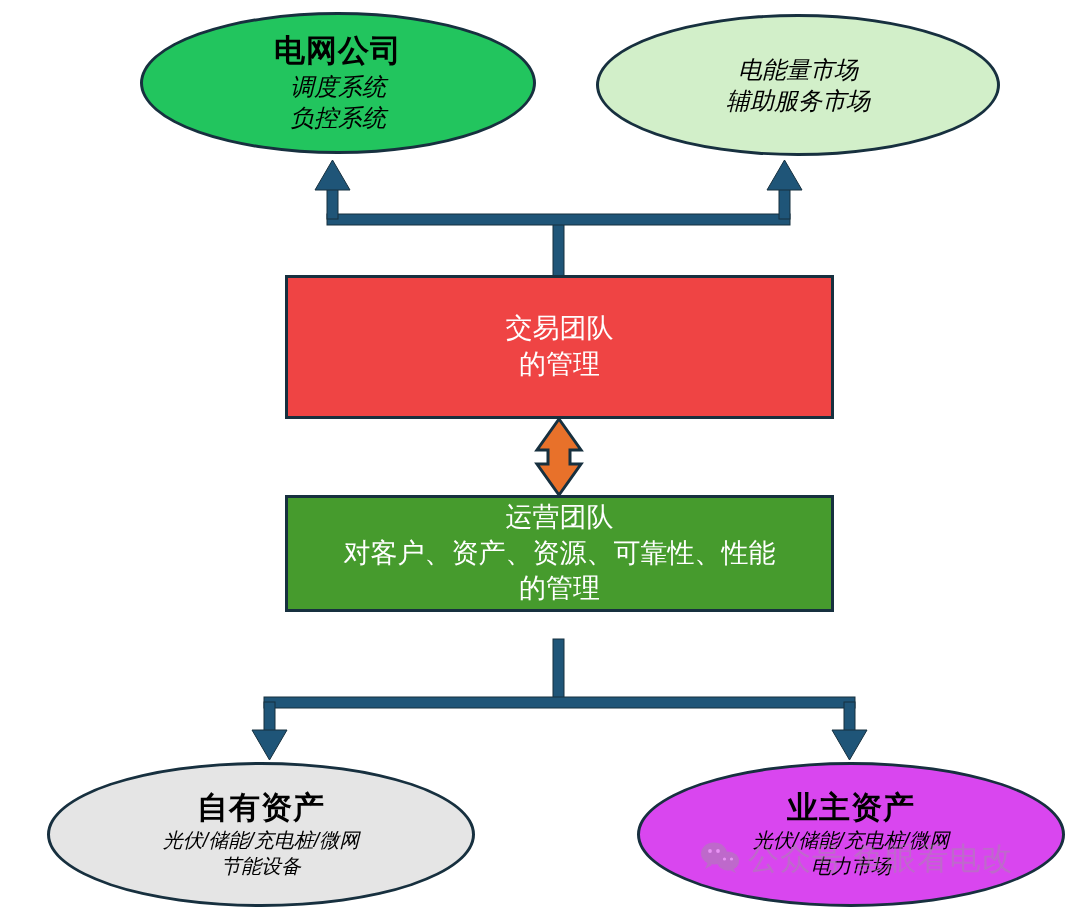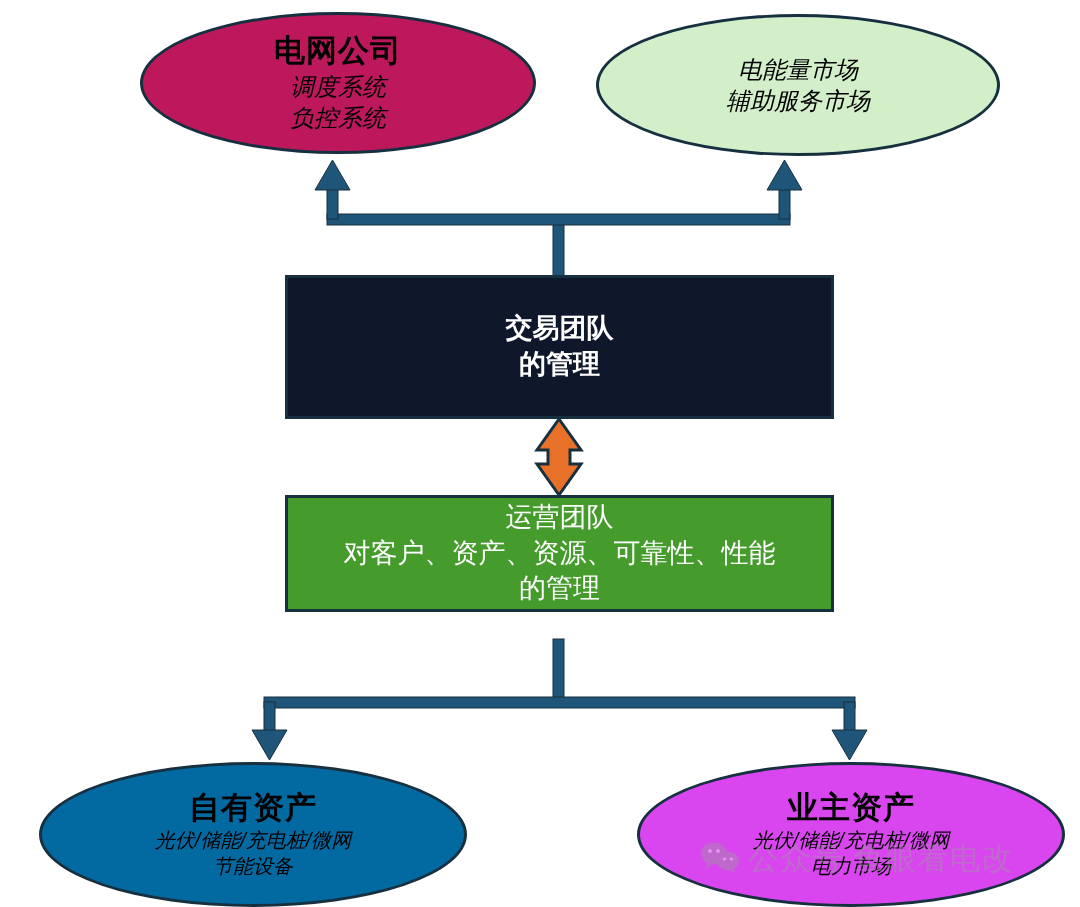--- a/index.html
+++ b/index.html
@@ -48,23 +48,23 @@
     letter-spacing: 1px;
     white-space: nowrap;
   }
   .ellipse-sub {
     font-style: italic;
     font-size: 24px;
     line-height: 1.3;
     white-space: nowrap;
   }
 
-  #node-grid-company   { left: 140px; top: 12px;  width: 396px; height: 142px; background: #be185d; }
+  #node-grid-company   { left: 140px; top: 12px;  width: 396px; height: 142px; background: #22c55e; }
   #node-power-market   { left: 596px; top: 14px;  width: 404px; height: 142px; background: #d2efc9; }
-  #node-own-assets     { left: 39px;  top: 762px; width: 428px; height: 145px; background: #0369a1; align-items: center; }
+  #node-own-assets     { left: 47px;  top: 762px; width: 428px; height: 145px; background: #e5e5e5; align-items: center; }
   #node-owner-assets   { left: 637px; top: 762px; width: 428px; height: 145px; background: #d946ef; text-align: right; }
 
   #node-grid-company .ellipse-title,
   #node-power-market .ellipse-title { margin-bottom: 2px; }
   #node-own-assets .ellipse-title,
   #node-owner-assets .ellipse-title { margin-bottom: 1px; }
   #node-own-assets .ellipse-sub,
   #node-owner-assets .ellipse-sub { font-size: 20px; }
 
   
@@ -77,21 +77,21 @@
     align-items: center;
     justify-content: center;
     text-align: center;
     color: #ffffff;
   }
   .rect-line {
     font-size: 27px;
     line-height: 1.33;
     white-space: nowrap;
   }
-  #node-trading-team   { left: 285px; top: 275px; width: 549px; height: 144px; background: #0f172a; font-weight: bold; }
+  #node-trading-team   { left: 285px; top: 275px; width: 549px; height: 144px; background: #ef4444; }
   #node-operation-team { left: 285px; top: 495px; width: 549px; height: 117px; background: #469b2d; }
 
   
   #watermark {
     position: absolute;
     left: 700px;
     top: 838px;
     display: flex;
     align-items: center;
     gap: 8px;

